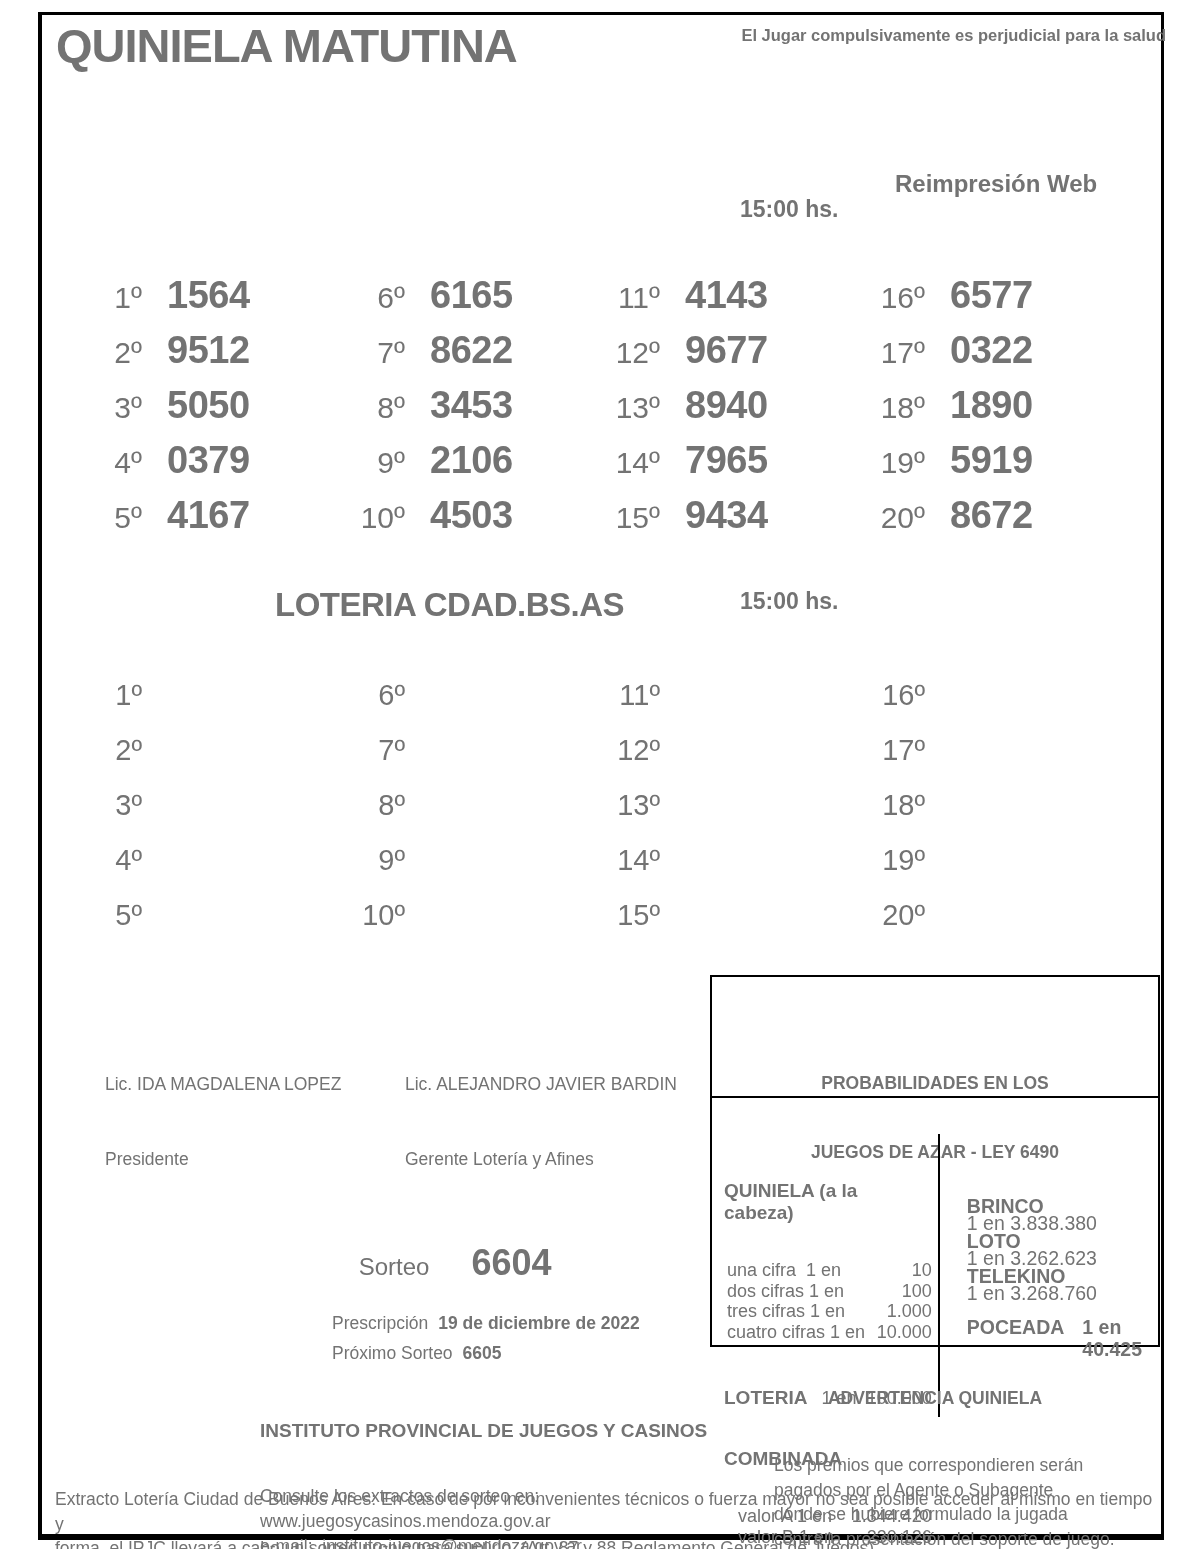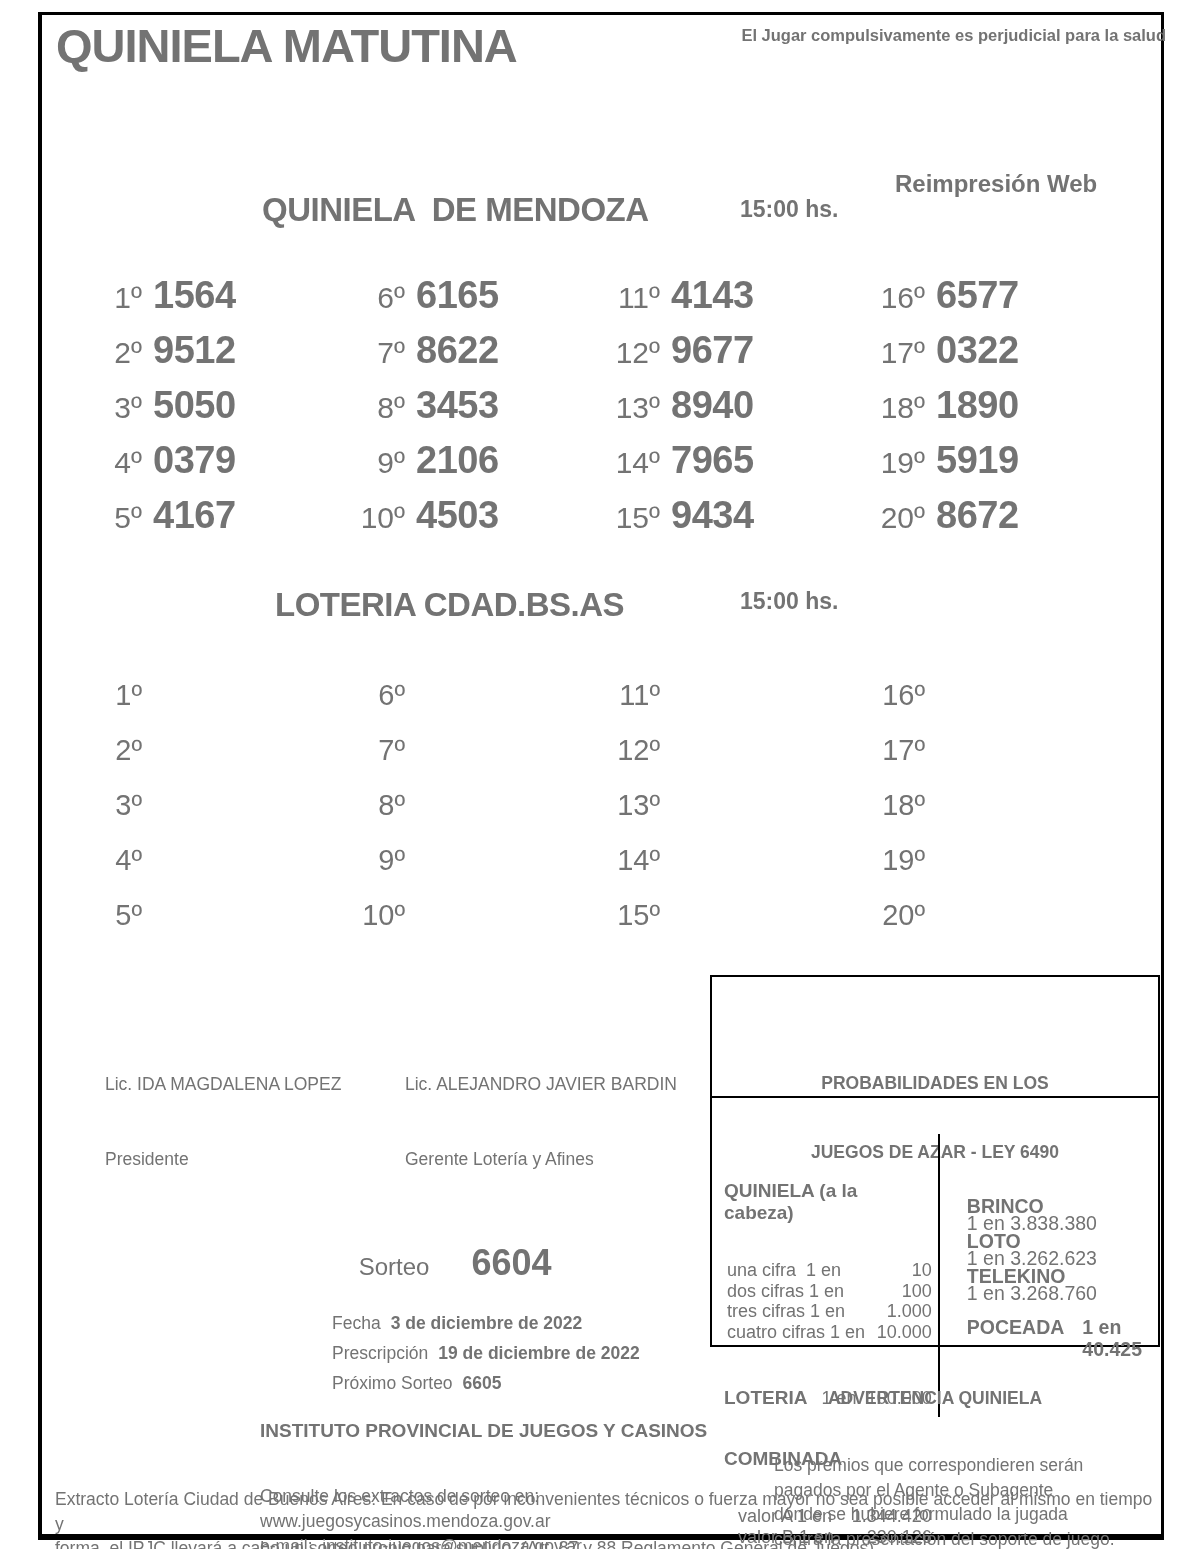--- a/index.html
+++ b/index.html
@@ -28,21 +28,21 @@
 
   .grid {
     left:80px; width:1060px; display:grid;
     grid-template-columns:263px 255px 265px 1fr;
   }
   .mendoza-grid { top:268px; }
   .bsas-grid { top:668px; }
   .cell { height:55px; line-height:55px; }
   .pos { display:inline-block; width:62px; text-align:right; font-size:30px; }
   .bsas-grid .pos { font-size:29px; }
-  .num { font-size:38px; font-weight:bold; margin-left:11px; letter-spacing:-0.5px; }
+  .num { font-size:38px; font-weight:bold; margin-left:25px; letter-spacing:-0.5px; }
 
   .signature { top:1032px; font-size:17.5px; }
   .sig-left { left:105px; }
   .sig-right { left:405px; }
   .sig-name { margin-bottom:12px; }
 
   .prob-box {
     left:710px; top:975px; width:450px; height:372px;
     border:2px solid #000; box-sizing:border-box;
   }
@@ -92,21 +92,20 @@
 </head>
 <body>
 
 <div class="page">
   <div class="frame"></div>
 
   <div class="abs doc-title">QUINIELA MATUTINA</div>
   <div class="abs health-warning">El Jugar compulsivamente es perjudicial para la salud</div>
 
   
-  <div class="abs sec-title mendoza-title">QUINIELA  DE MENDOZA</div>
   <div class="abs time-label mendoza-time">15:00 hs.</div>
   <div class="abs reprint">Reimpresión Web</div>
   <div class="abs grid mendoza-grid"><div class="cell"><span class="pos">1º</span><span class="num">1564</span></div><div class="cell"><span class="pos">6º</span><span class="num">6165</span></div><div class="cell"><span class="pos">11º</span><span class="num">4143</span></div><div class="cell"><span class="pos">16º</span><span class="num">6577</span></div><div class="cell"><span class="pos">2º</span><span class="num">9512</span></div><div class="cell"><span class="pos">7º</span><span class="num">8622</span></div><div class="cell"><span class="pos">12º</span><span class="num">9677</span></div><div class="cell"><span class="pos">17º</span><span class="num">0322</span></div><div class="cell"><span class="pos">3º</span><span class="num">5050</span></div><div class="cell"><span class="pos">8º</span><span class="num">3453</span></div><div class="cell"><span class="pos">13º</span><span class="num">8940</span></div><div class="cell"><span class="pos">18º</span><span class="num">1890</span></div><div class="cell"><span class="pos">4º</span><span class="num">0379</span></div><div class="cell"><span class="pos">9º</span><span class="num">2106</span></div><div class="cell"><span class="pos">14º</span><span class="num">7965</span></div><div class="cell"><span class="pos">19º</span><span class="num">5919</span></div><div class="cell"><span class="pos">5º</span><span class="num">4167</span></div><div class="cell"><span class="pos">10º</span><span class="num">4503</span></div><div class="cell"><span class="pos">15º</span><span class="num">9434</span></div><div class="cell"><span class="pos">20º</span><span class="num">8672</span></div></div>
 
   
   <div class="abs sec-title bsas-title">LOTERIA CDAD.BS.AS</div>
   <div class="abs time-label bsas-time">15:00 hs.</div>
   <div class="abs grid bsas-grid"><div class="cell"><span class="pos">1º</span></div><div class="cell"><span class="pos">6º</span></div><div class="cell"><span class="pos">11º</span></div><div class="cell"><span class="pos">16º</span></div><div class="cell"><span class="pos">2º</span></div><div class="cell"><span class="pos">7º</span></div><div class="cell"><span class="pos">12º</span></div><div class="cell"><span class="pos">17º</span></div><div class="cell"><span class="pos">3º</span></div><div class="cell"><span class="pos">8º</span></div><div class="cell"><span class="pos">13º</span></div><div class="cell"><span class="pos">18º</span></div><div class="cell"><span class="pos">4º</span></div><div class="cell"><span class="pos">9º</span></div><div class="cell"><span class="pos">14º</span></div><div class="cell"><span class="pos">19º</span></div><div class="cell"><span class="pos">5º</span></div><div class="cell"><span class="pos">10º</span></div><div class="cell"><span class="pos">15º</span></div><div class="cell"><span class="pos">20º</span></div></div>
 
   
@@ -140,21 +139,21 @@
       </div>
       <div class="prob-right" id="games-column"><div class="prob-entry"><div class="e-label">BRINCO</div><div class="e-value">1 en 3.838.380</div></div><div class="prob-entry"><div class="e-label">LOTO</div><div class="e-value">1 en 3.262.623</div></div><div class="prob-entry"><div class="e-label">TELEKINO</div><div class="e-value">1 en 3.268.760</div></div><div class="prob-entry prob-entry-inline"><div class="e-label">POCEADA</div><div class="e-value">1 en 40.425</div></div></div>
     </div>
   </div>
 
   
   <div class="abs sorteo-block">
     <div class="sorteo-row">
       <span class="sorteo-label">Sorteo</span><span class="sorteo-number">6604</span>
     </div>
-    <div id="sorteo-rows"><div class="sorteo-detail"><span class="d-label">Fecha</span><span class="d-value">3 de diciembre de 2022</span></div><div class="sorteo-detail"><span class="d-label">Prescripción</span><span class="d-value">19 de diciembre de 2022</span></div><div class="sorteo-detail"><span class="d-label">Próximo Sorteo</span><span class="d-value">6605</span></div></div>
+    <div id="sorteo-rows"><div class="sorteo-detail"><span class="d-label">Prescripción</span><span class="d-value">19 de diciembre de 2022</span></div><div class="sorteo-detail"><span class="d-label">Próximo Sorteo</span><span class="d-value">6605</span></div></div>
   </div>
 
   
   <div class="abs advertencia">
     <div class="adv-title">ADVERTENCIA QUINIELA</div>
     <div class="adv-lines" id="adv-lines"><div class="line">Los premios que correspondieren serán</div><div class="line">pagados por el Agente o Subagente</div><div class="line">donde se hubiere formulado la jugada</div><div class="line">contra la presentación del soporte de juego.</div></div>
   </div>
 
   
   <div class="abs instituto">

